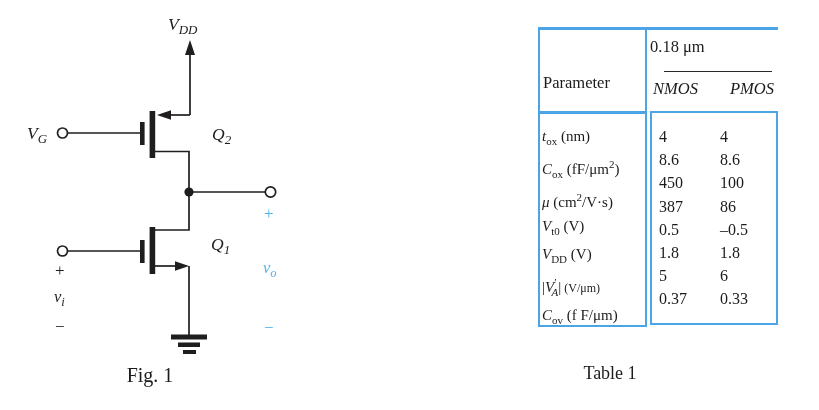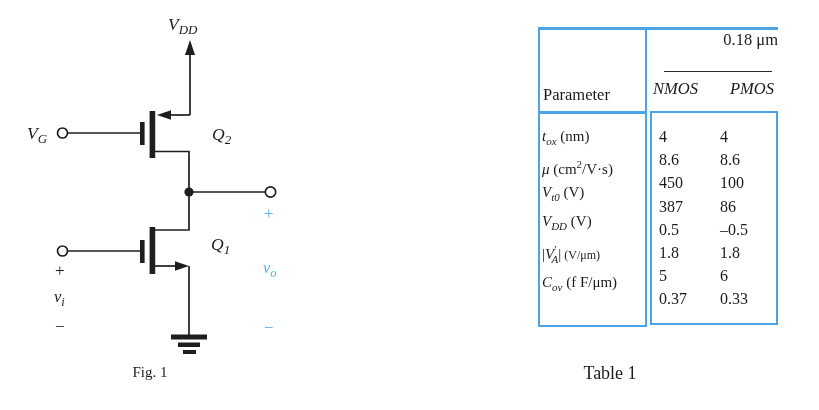--- a/index.html
+++ b/index.html
@@ -10,25 +10,25 @@
   .rule{position:absolute;background:var(--tblue);}
   .tbox{position:absolute;border:2.5px solid var(--tblue);box-sizing:border-box;background:transparent;}
   .hline-black{position:absolute;background:#2a2a2a;height:1.4px;}
   
   .th{font-size:16.5px;white-space:nowrap;}
   .cols{display:flex;justify-content:space-between;}
   .prow,.vrow{line-height:23.2px;white-space:nowrap;}
   .prow{font-size:15px;}
   .vrow{font-size:16px;}
   .seg-i{font-style:italic;}
-  .seg-sub{font-style:italic;font-size:11px;vertical-align:-4px;letter-spacing:0;}
+  .seg-sub{font-size:11px;vertical-align:-4px;letter-spacing:0;}
   .seg-subt{font-style:italic;font-size:11px;vertical-align:-4px;margin-left:-5px;}
   .seg-sup{font-size:11px;vertical-align:6px;}
   .seg-small{font-size:12px;}
-  .caption{font-size:15px;text-align:center;white-space:nowrap;}
+  .caption{font-size:20px;text-align:center;white-space:nowrap;}
   
   svg text{font-family:"Liberation Serif","DejaVu Serif",serif;}
 </style>
 </head>
 <body>
 
 <div class="stage">
 
   <svg class="abs" style="left:0;top:0" width="340" height="410" viewBox="0 0 340 410">
     <g stroke="#1f1d1e" stroke-width="1.7" fill="none">
@@ -89,30 +89,31 @@
     <text x="264" y="333" font-size="17" fill="#54b3e9">−</text>
   </svg>
 
   <div class="abs caption" style="left:118px;top:364px;width:64px;">Fig. 1</div>
 
   <div class="rule" style="left:538px;top:27px;width:240px;height:2.5px;"></div>
   <div class="tbox" style="left:538px;top:27px;width:109px;height:300px;"></div>
   <div class="rule" style="left:538px;top:111px;width:109px;height:2.5px;"></div>
   <div class="tbox" style="left:650px;top:111px;width:128px;height:214px;"></div>
 
-  <div class="abs th" style="left:650px;top:30px;width:128px;text-align:right;">0.18 μm</div>
+  <div class="abs th" style="left:650px;top:37px;width:128px;text-align:left;">0.18 μm</div>
   <div class="hline-black" style="left:664px;top:70.5px;width:108px;"></div>
-  <div class="abs th" style="left:543px;top:85px;">Parameter</div>
+  <div class="abs th" style="left:543px;top:73px;">Parameter</div>
   <div class="abs th cols" style="left:653px;top:79px;width:121px;font-style:italic;">
     <span>NMOS</span>
     <span>PMOS</span>
   </div>
 
   <div class="abs" style="left:542px;top:125px;">
       <div class="prow"><span class="seg-i">t</span><span class="seg-sub">ox</span><span> (nm)</span></div>
+      <div class="prow"><span class="seg-i">C</span><span class="seg-sub">ox</span><span> (fF/μm</span><span class="seg-sup">2</span><span>)</span></div>
       <div class="prow"><span class="seg-i">μ</span><span> (cm</span><span class="seg-sup">2</span><span>/V·s)</span></div>
       <div class="prow"><span class="seg-i">V</span><span class="seg-sub">t0</span><span> (V)</span></div>
       <div class="prow"><span class="seg-i">V</span><span class="seg-sub">DD</span><span> (V)</span></div>
       <div class="prow"><span>|</span><span class="seg-i">V</span><span class="seg-sup">′</span><span class="seg-subt">A</span><span>|</span><span class="seg-small"> (V/μm)</span></div>
       <div class="prow"><span class="seg-i">C</span><span class="seg-sub">ov</span><span> (f F/μm)</span></div>
     </div>
   <div class="abs" style="left:659px;top:125px;">
       <div class="vrow">4</div>
       <div class="vrow">8.6</div>
       <div class="vrow">450</div>

